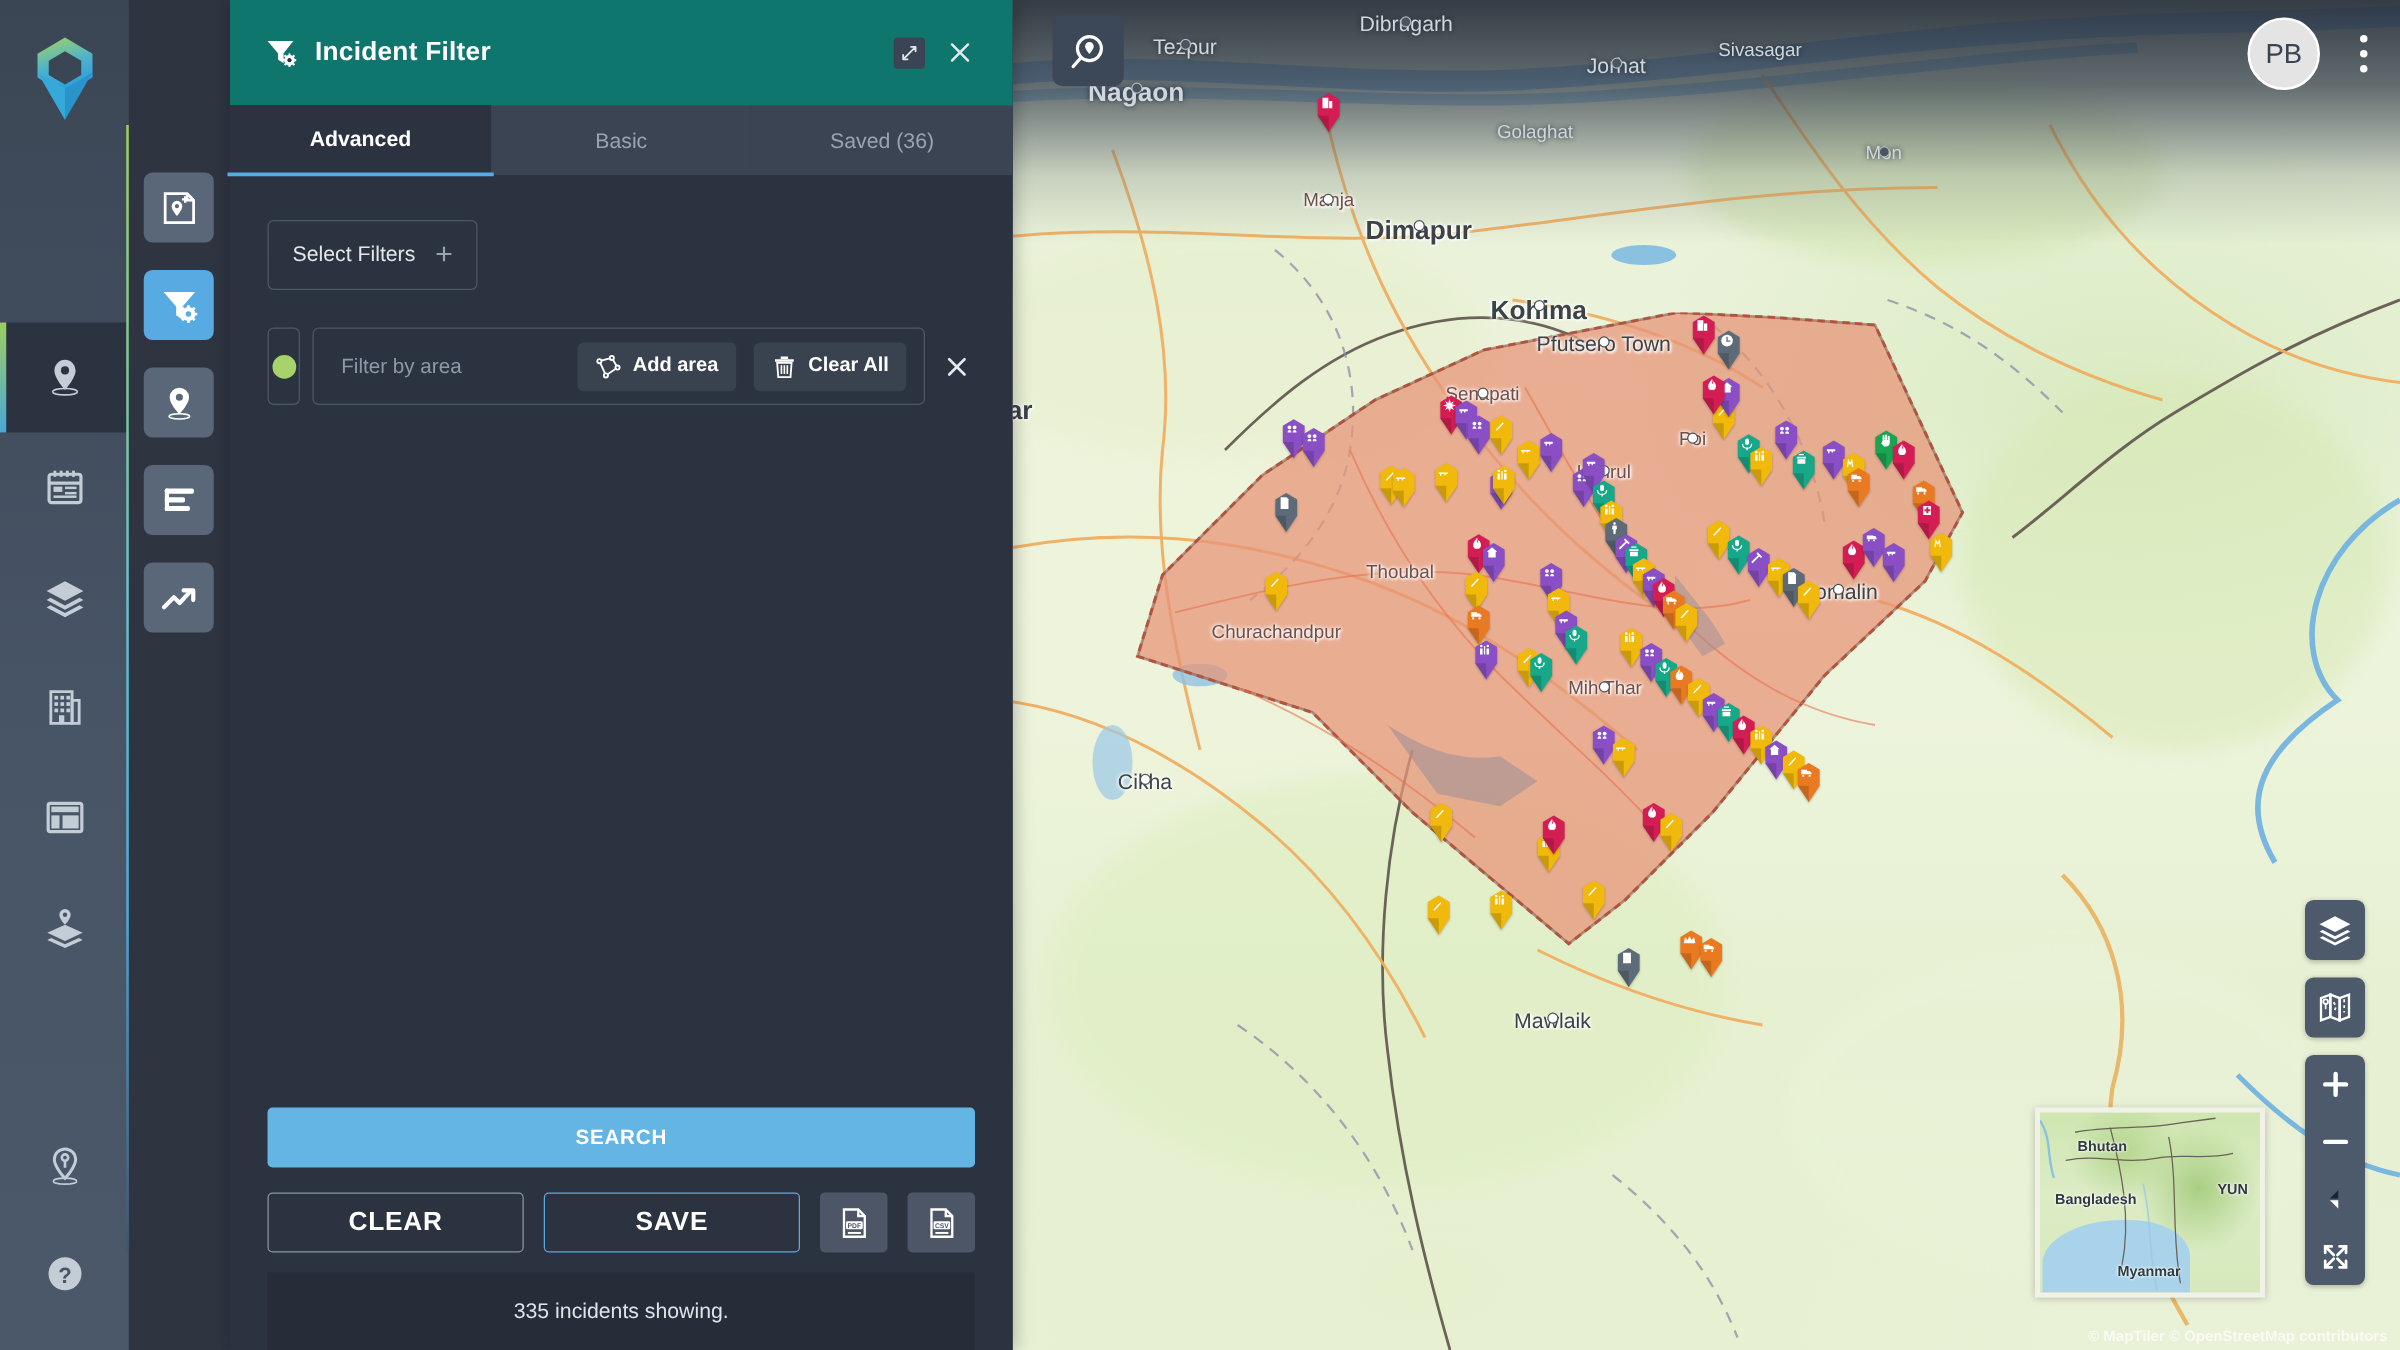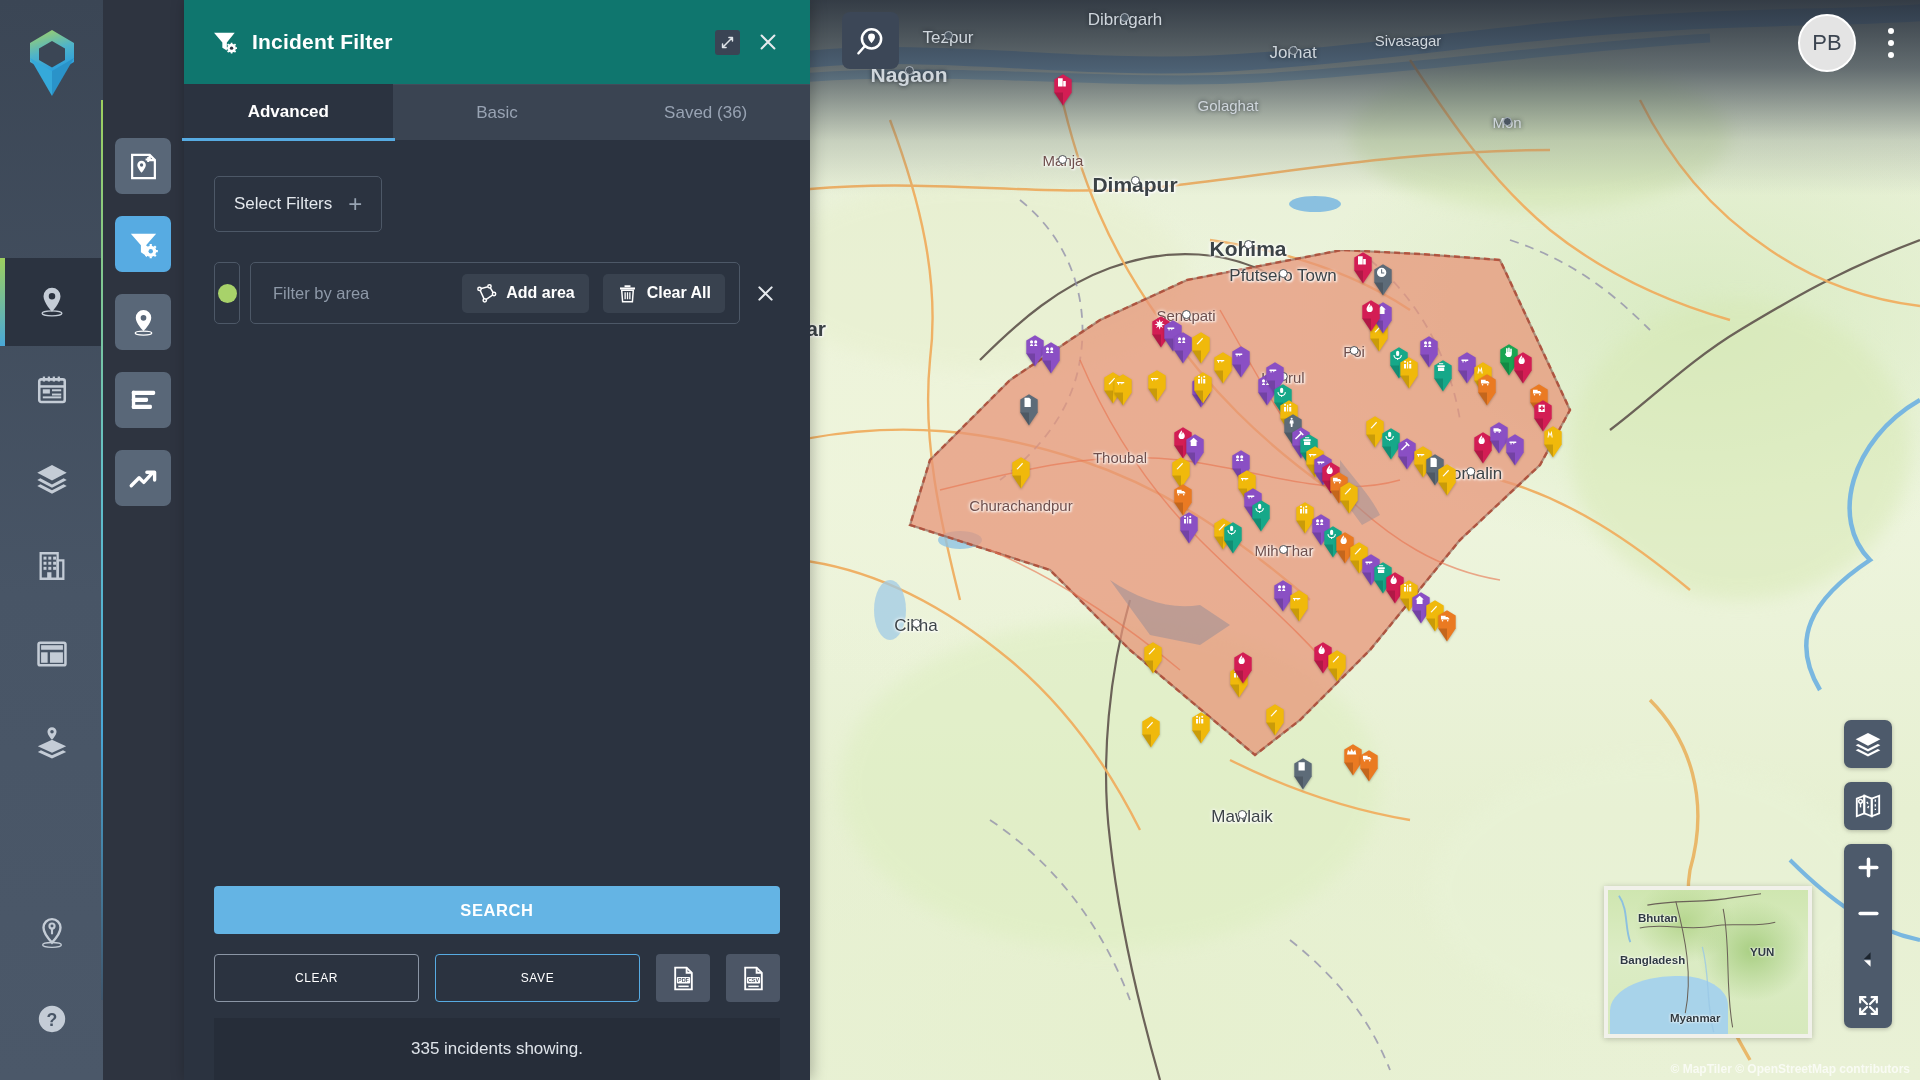--- a/index.html
+++ b/index.html
@@ -128,21 +128,21 @@
 
   .panel-footer { flex: 0 0 auto; padding: 0 30px 0 30px; }
   .btn-search {
     width: 100%; height: 48px; background: #64b4e4; border: none; border-radius: 4px;
     color: #fff; font-size: 16.5px; font-weight: bold; letter-spacing: .6px; cursor: pointer;
     font-family: "Liberation Sans", sans-serif;
   }
   .footer-row { display: flex; gap: 16px; margin-top: 20px; }
   .btn-outline {
     flex: 1; height: 48px; background: transparent; border: 1px solid #8b96a5;
-    border-radius: 4px; color: #fff; font-size: 12px; font-weight: normal; letter-spacing:.6px;
+    border-radius: 4px; color: #fff; font-size: 21px; font-weight: bold; letter-spacing:.6px;
     cursor: pointer; font-family: "Liberation Sans", sans-serif;
   }
   .btn-outline.accent { border-color: #57abe2; }
   .icon-btn {
     width: 54px; height: 48px; background: #4c5666; border: none; border-radius: 4px;
     display: flex; align-items: center; justify-content: center; cursor: pointer;
   }
   .icon-btn svg { width: 27px; height: 27px; }
   .status-bar {
     height: 62px; flex: 0 0 62px; margin-top: 16px;
@@ -212,21 +212,21 @@
     display:flex;align-items:center;justify-content:center; cursor:pointer;
     box-shadow: 0 1px 4px rgba(0,0,0,.25);
   }
   .mc.single { height: 48px; margin-bottom: 14px; }
   .mc svg { width: 28px; height: 28px; fill:#fff; }
   .mc-stack { background:#4d5a6b; border-radius:7px; overflow:hidden; box-shadow:0 1px 4px rgba(0,0,0,.25); }
   .mc-stack .mcs { height: 46px; display:flex;align-items:center;justify-content:center;cursor:pointer; }
   .mc-stack .mcs svg { width: 25px; height: 25px; fill:#fff; }
 
   .minimap {
-    position: absolute; right: 108px; bottom: 42px; width: 208px; height: 152px;
+    position: absolute; right: 108px; bottom: 42px; width: 184px; height: 152px;
     border: 4px solid #f1f1ea; background:#dcecc5; overflow:hidden; z-index: 11;
     box-shadow: 0 1px 6px rgba(0,0,0,.22);
   }
   .mm-base { position:absolute; inset:0;
     background:
       radial-gradient(ellipse 40% 50% at 72% 42%, #a9cf83 0%, rgba(169,207,131,0) 70%),
       radial-gradient(ellipse 35% 40% at 38% 22%, #b6d68f 0%, rgba(182,214,143,0) 72%),
       linear-gradient(180deg,#cfe6b0 0%, #dcecc5 45%, #d6e9bc 100%);
   }
   .mm-sea { position:absolute; left:2px; bottom:0; width:118px; height:58px;
@@ -544,21 +544,21 @@
     <div id="map-labels">
         <div class="label md dark" style="left: 315px; top: 10px; transform: translateX(-50%);">Dibrugarh<span class="dotm"></span></div>
         <div class="label md dark" style="left: 138px; top: 28px; transform: translateX(-50%); text-align: right;">Tezpur<span class="dotm"></span></div>
         <div class="label md dark" style="left: 483px; top: 43px; transform: translateX(-50%);">Jorhat<span class="dotm"></span></div>
         <div class="label sm dark" style="left: 598px; top: 32px; transform: translateX(-50%);">Sivasagar</div>
         <div class="label lg dark" style="left: 99px; top: 63px; transform: translateX(-50%);">Nagaon<span class="dotm"></span></div>
         <div class="label sm dark" style="left: 418px; top: 97px; transform: translateX(-50%);">Golaghat</div>
         <div class="label sm" style="left: 253px; top: 152px; transform: translateX(-50%);">Manja<span class="dotm"></span></div>
         <div class="label sm dark" style="left: 697px; top: 114px; transform: translateX(-50%);">Mon<span class="dotm"></span></div>
         <div class="label lg" style="left: 325px; top: 173px; transform: translateX(-50%);">Dimapur<span class="dotm"></span></div>
-        <div class="label lg" style="left: 438px; top: 237px; transform: translateX(-50%);">Kohima<span class="dotm"></span></div>
+        <div class="label lg" style="left: 421px; top: 237px; transform: translateX(-50%);">Kohima<span class="dotm"></span></div>
         <div class="label md" style="left: 473px; top: 266px; transform: translateX(-50%);">Pfutsero Town<span class="dotm"></span></div>
         <div class="label sm" style="left: 376px; top: 307px; transform: translateX(-50%);">Senapati<span class="dotm"></span></div>
         <div class="label sm" style="left: 544px; top: 343px; transform: translateX(-50%);">Poi<span class="dotm"></span></div>
         <div class="label sm" style="left: 473px; top: 369px; transform: translateX(-50%);">Ukhrul<span class="dotm"></span></div>
         <div class="label lg" style="left: -19px; top: 317px; transform: translateX(-50%);">Silchar</div>
         <div class="label sm" style="left: 310px; top: 449px; transform: translateX(-50%);">Thoubal</div>
         <div class="label sm" style="left: 211px; top: 497px; transform: translateX(-50%);">Churachandpur</div>
         <div class="label md" style="left: 661px; top: 464px; transform: translateX(-50%);">Homalin<span class="dotm"></span></div>
         <div class="label sm" style="left: 474px; top: 542px; transform: translateX(-50%);">Mih Thar<span class="dotm"></span></div>
         <div class="label md" style="left: 432px; top: 807px; transform: translateX(-50%);">Mawlaik<span class="dotm"></span></div>

